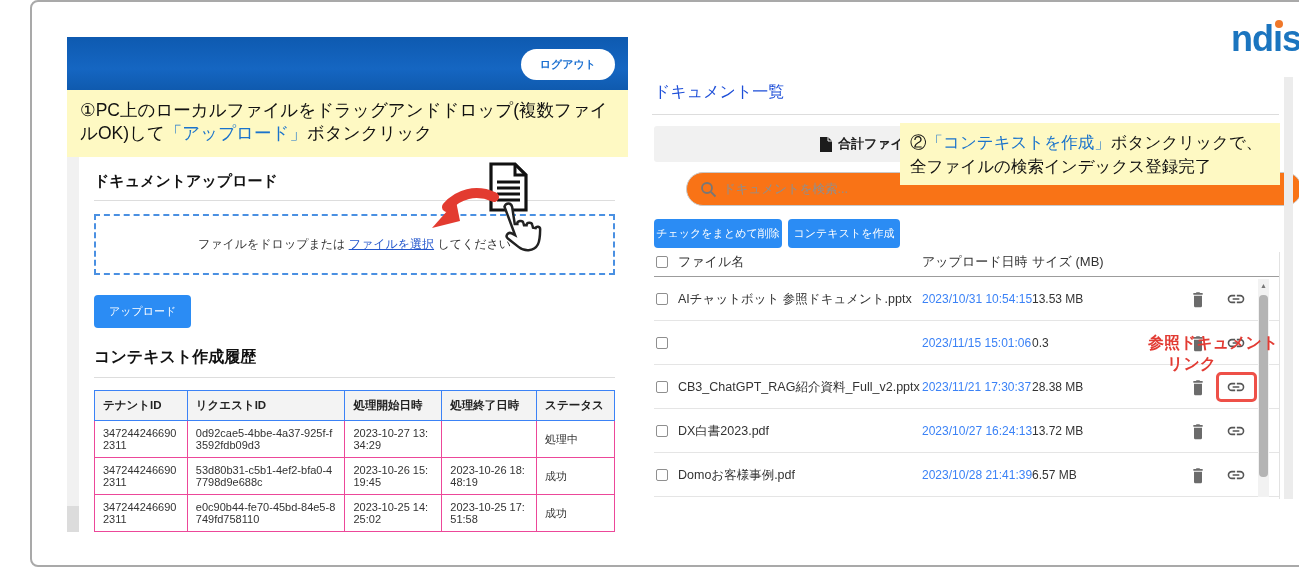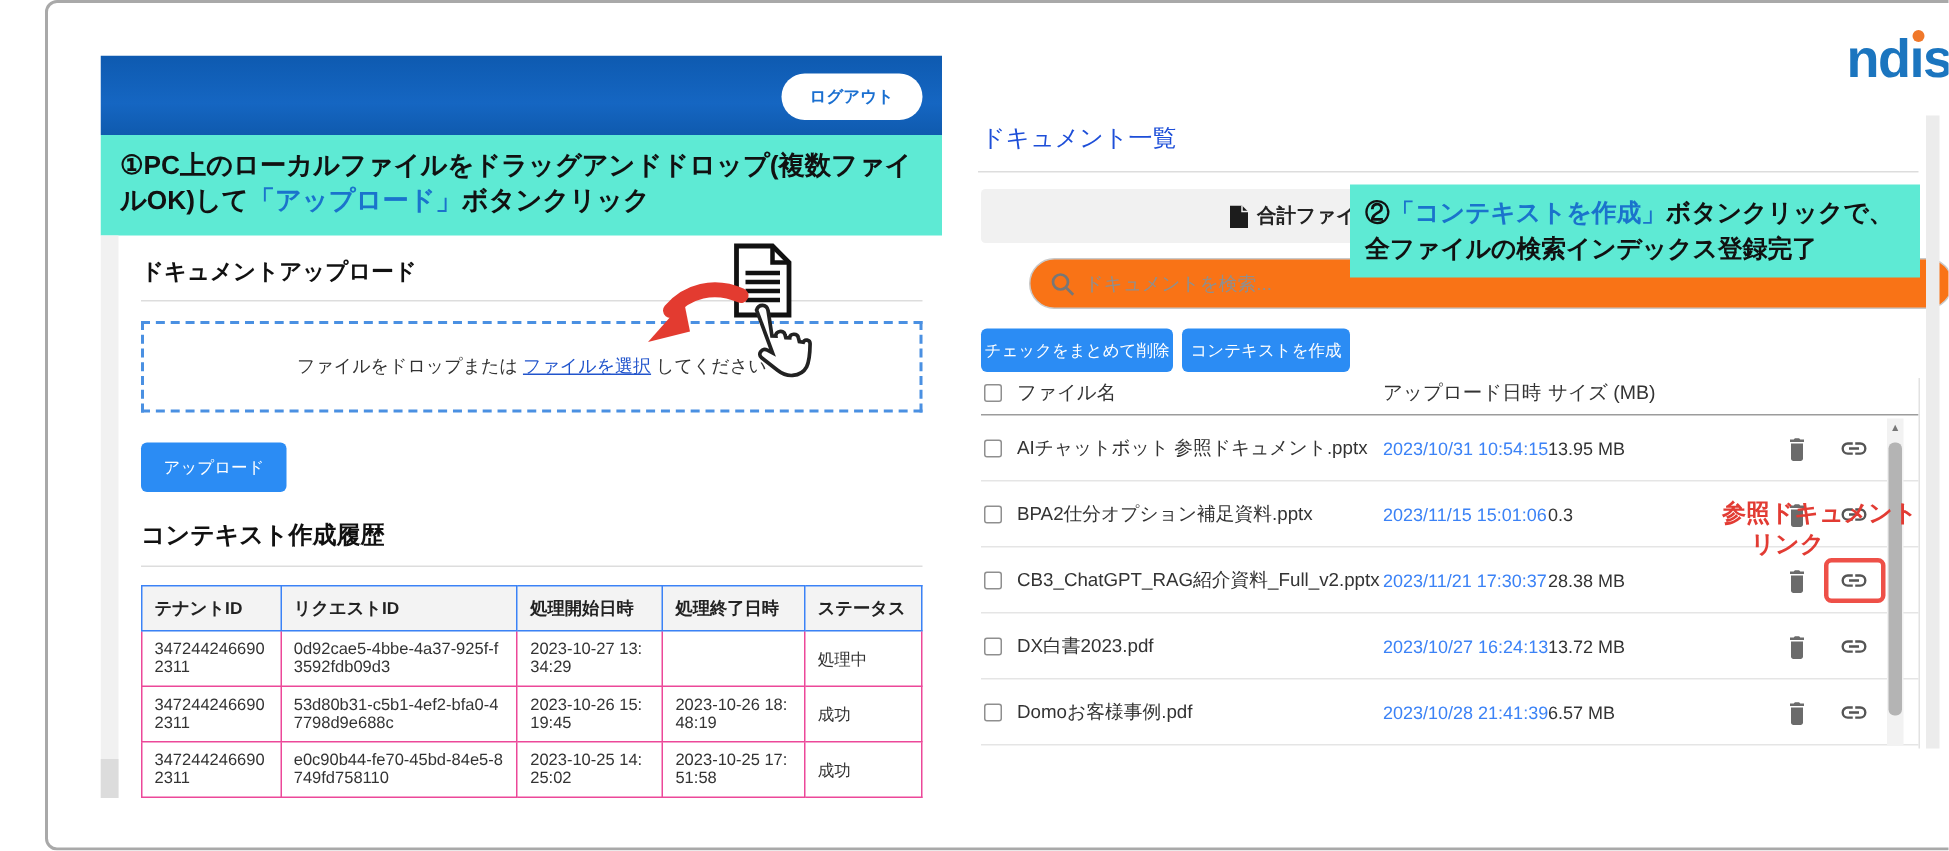--- a/index.html
+++ b/index.html
@@ -17,21 +17,21 @@
   
   .lp { position:absolute; left:35px; top:35px; width:561px; height:495px;
         background:#fff; overflow:hidden; }
   .lp-header { position:relative; height:53px;
                background:linear-gradient(180deg,#0e5ab0 0%,#1566c2 60%,#0f5aae 100%);
                display:flex; align-items:center; }
   .lp-title { color:#fff; font-size:18px; margin-left:22px; letter-spacing:1px; }
   .logout-btn { position:absolute; right:13px; top:12px; background:#fff; color:#1a6fd0;
                 font-size:11px; font-weight:bold; padding:8px 19px; border-radius:16px;
                 border:none; cursor:pointer; }
-  .note { background:#5eead4; font-weight:bold; color:#111; }
+  .note { background:#fef9c3; font-weight:normal; color:#111; }
   .lp-note { padding:9px 13px; font-size:17.5px; line-height:23px; height:67px; }
   .note .hl { color:#1a73cc; }
   .lp-body { position:relative; height:375px; }
   .lp-scroll { position:absolute; left:0; top:0; bottom:0; width:12px; background:#f1f1f1; }
   .lp-scroll-thumb { position:absolute; left:0; bottom:0; width:12px; height:26px; background:#dcdcdc; }
   .lp-content { position:absolute; left:27px; top:0; width:521px; }
   .sec-title1 { font-size:15px; font-weight:bold; color:#111; margin-top:15px; }
   .divider { height:1px; background:#ddd; margin-top:9px; }
   .dropzone { margin-top:13px; height:61px; border:2px dashed #4a90e2;
               display:flex; align-items:center; justify-content:center;
@@ -233,32 +233,31 @@
       <span class="cb"></span>
       <span class="col-name">ファイル名</span>
       <span class="col-date">アップロード日時</span>
       <span class="col-size">サイズ (MB)</span>
     </div>
 
     <div class="dl-row">
       <span class="cb"></span>
       <span class="col-name">AIチャットボット 参照ドキュメント.pptx</span>
       <span class="col-date">2023/10/31 10:54:15</span>
-      <span class="col-size">13.95 MB</span>
-      <svg class="icon-trash" width="16" height="18" viewBox="0 0 24 26">
-          <path fill="#6b6b6b" d="M6 23c0 1.4 1.1 2.5 2.5 2.5h7c1.4 0 2.5-1.1 2.5-2.5V8H6v15zM19 4h-3.7l-1.2-1.2h-4.2L8.7 4H5v2.5h14V4z"></path>
-        </svg>
-      <svg class="icon-link" width="20" height="20" viewBox="0 0 24 24">
-          <path fill="#555" d="M3.9 12c0-1.7 1.4-3.1 3.1-3.1h4V7H7a5 5 0 000 10h4v-1.9H7A3.1 3.1 0 013.9 12zM8 13h8v-2H8v2zm9-6h-4v1.9h4a3.1 3.1 0 010 6.2h-4V17h4a5 5 0 000-10z"></path>
-        </svg>
-    </div>
-
-    <div class="dl-row">
-      <span class="cb"></span>
-      <span class="col-name">BPA2仕分オプション補足資料.pptx</span>
+      <span class="col-size">13.53 MB</span>
+      <svg class="icon-trash" width="16" height="18" viewBox="0 0 24 26">
+          <path fill="#6b6b6b" d="M6 23c0 1.4 1.1 2.5 2.5 2.5h7c1.4 0 2.5-1.1 2.5-2.5V8H6v15zM19 4h-3.7l-1.2-1.2h-4.2L8.7 4H5v2.5h14V4z"></path>
+        </svg>
+      <svg class="icon-link" width="20" height="20" viewBox="0 0 24 24">
+          <path fill="#555" d="M3.9 12c0-1.7 1.4-3.1 3.1-3.1h4V7H7a5 5 0 000 10h4v-1.9H7A3.1 3.1 0 013.9 12zM8 13h8v-2H8v2zm9-6h-4v1.9h4a3.1 3.1 0 010 6.2h-4V17h4a5 5 0 000-10z"></path>
+        </svg>
+    </div>
+
+    <div class="dl-row">
+      <span class="cb"></span>
       <span class="col-date">2023/11/15 15:01:06</span>
       <span class="col-size">0.3</span>
       <svg class="icon-trash" width="16" height="18" viewBox="0 0 24 26">
           <path fill="#6b6b6b" d="M6 23c0 1.4 1.1 2.5 2.5 2.5h7c1.4 0 2.5-1.1 2.5-2.5V8H6v15zM19 4h-3.7l-1.2-1.2h-4.2L8.7 4H5v2.5h14V4z"></path>
         </svg>
       <svg class="icon-link" width="20" height="20" viewBox="0 0 24 24">
           <path fill="#555" d="M3.9 12c0-1.7 1.4-3.1 3.1-3.1h4V7H7a5 5 0 000 10h4v-1.9H7A3.1 3.1 0 013.9 12zM8 13h8v-2H8v2zm9-6h-4v1.9h4a3.1 3.1 0 010 6.2h-4V17h4a5 5 0 000-10z"></path>
         </svg>
     </div>
 

